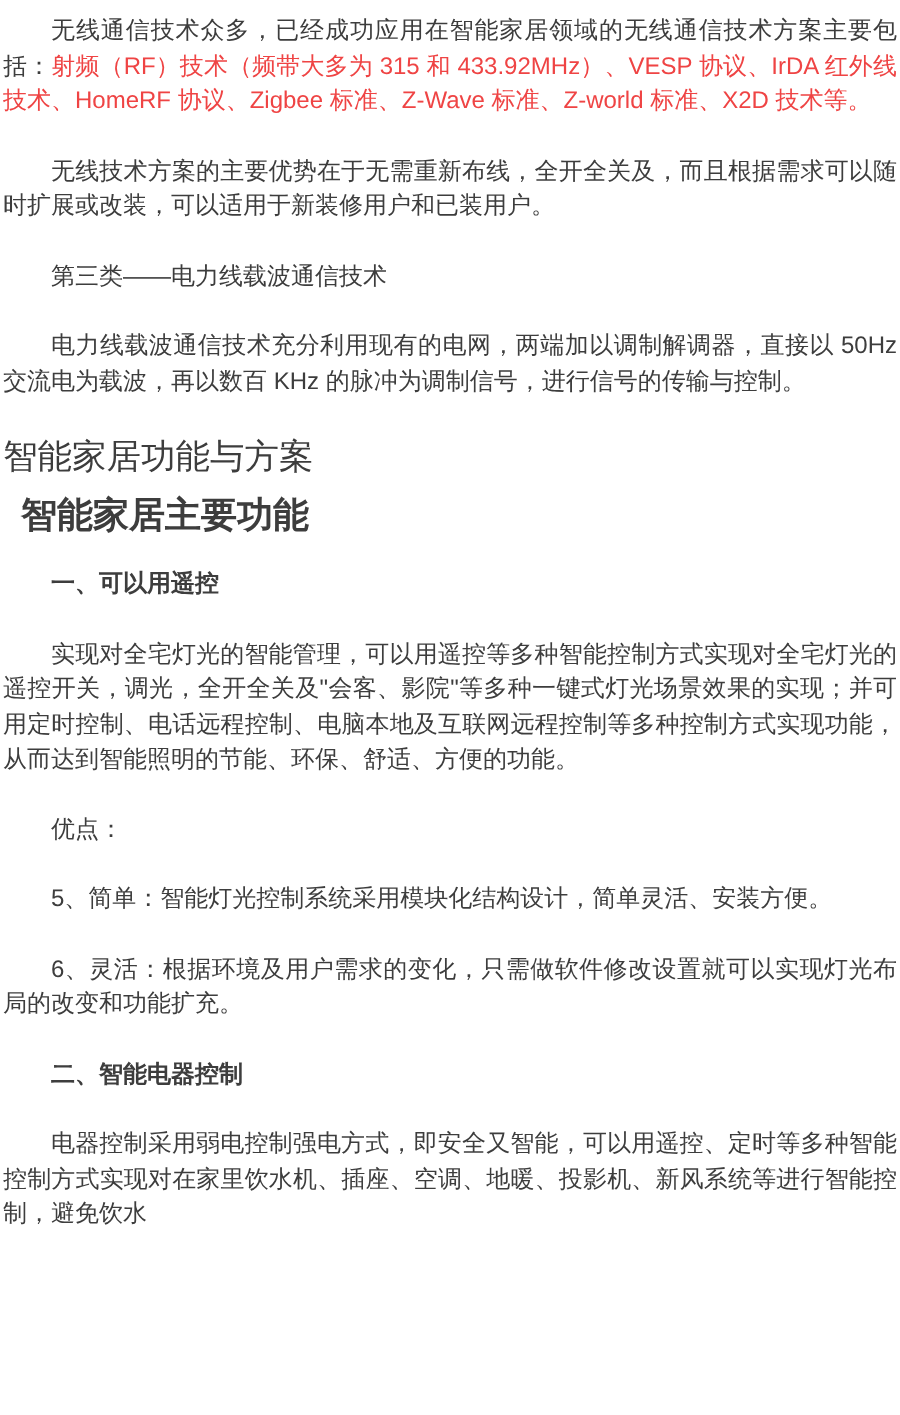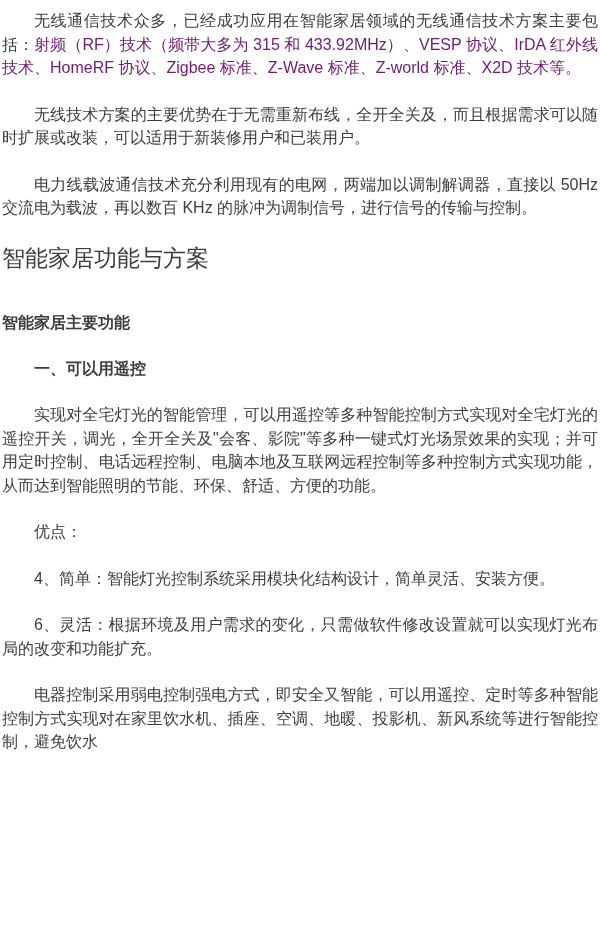--- a/index.html
+++ b/index.html
@@ -21,69 +21,71 @@
     text-align: justify;
   }
   .doc p {
     margin: 0 0 23px 0;
     text-indent: 32px;
   }
   h1.doc-h1 {
     font-size: 23px;
     line-height: 30px;
     font-weight: 400;
-    margin: 0 0 37px 0;
+    margin: 0 0 12px 0;
     text-indent: 0;
     color: #3d3d3d;
   }
   h2.doc-h2 {
-    font-size: 16px;
+    font-size: 24px;
     line-height: 25px;
     font-weight: 700;
-    margin: 0 0 22px 0;
+    margin: 0 0 22px 12px;
     text-indent: 0;
     color: #3d3d3d;
   }
   p.doc-h3 {
     font-weight: 700;
   }
   .red {
-    color: #701a75;
+    color: #ef4444;
   }
   .doc p:last-child {
     margin-bottom: 0;
   }
 </style>
 </head>
 <body>
 
 <div class="doc">
 
 
   <p>
     <span>无线通信技术众多，已经成功应用在智能家居领域的无线通信技术方案主要包括：</span><span class="red">射频（RF）技术（频带大多为 315 和 433.92MHz）、VESP 协议、IrDA 红外线技术、HomeRF 协议、Zigbee 标准、Z-Wave 标准、Z-world 标准、X2D 技术等。</span>
   </p>
 
   <p>无线技术方案的主要优势在于无需重新布线，全开全关及，而且根据需求可以随时扩展或改装，可以适用于新装修用户和已装用户。</p>
 
+  <p>第三类——电力线载波通信技术</p>
 
   <p>电力线载波通信技术充分利用现有的电网，两端加以调制解调器，直接以 50Hz 交流电为载波，再以数百 KHz 的脉冲为调制信号，进行信号的传输与控制。</p>
 
   <h1 class="doc-h1">智能家居功能与方案</h1>
 
   <h2 class="doc-h2">智能家居主要功能</h2>
 
   <p class="doc-h3">一、可以用遥控</p>
 
   <p>实现对全宅灯光的智能管理，可以用遥控等多种智能控制方式实现对全宅灯光的遥控开关，调光，全开全关及"会客、影院"等多种一键式灯光场景效果的实现；并可用定时控制、电话远程控制、电脑本地及互联网远程控制等多种控制方式实现功能，从而达到智能照明的节能、环保、舒适、方便的功能。</p>
 
   <p>优点：</p>
 
 
 
-  <p>4、简单：智能灯光控制系统采用模块化结构设计，简单灵活、安装方便。</p>
+  <p>5、简单：智能灯光控制系统采用模块化结构设计，简单灵活、安装方便。</p>
 
   <p>6、灵活：根据环境及用户需求的变化，只需做软件修改设置就可以实现灯光布局的改变和功能扩充。</p>
 
+  <p class="doc-h3">二、智能电器控制</p>
 
   <p>电器控制采用弱电控制强电方式，即安全又智能，可以用遥控、定时等多种智能控制方式实现对在家里饮水机、插座、空调、地暖、投影机、新风系统等进行智能控制，避免饮水</p>
 
 </div>
 
 </body></html>

